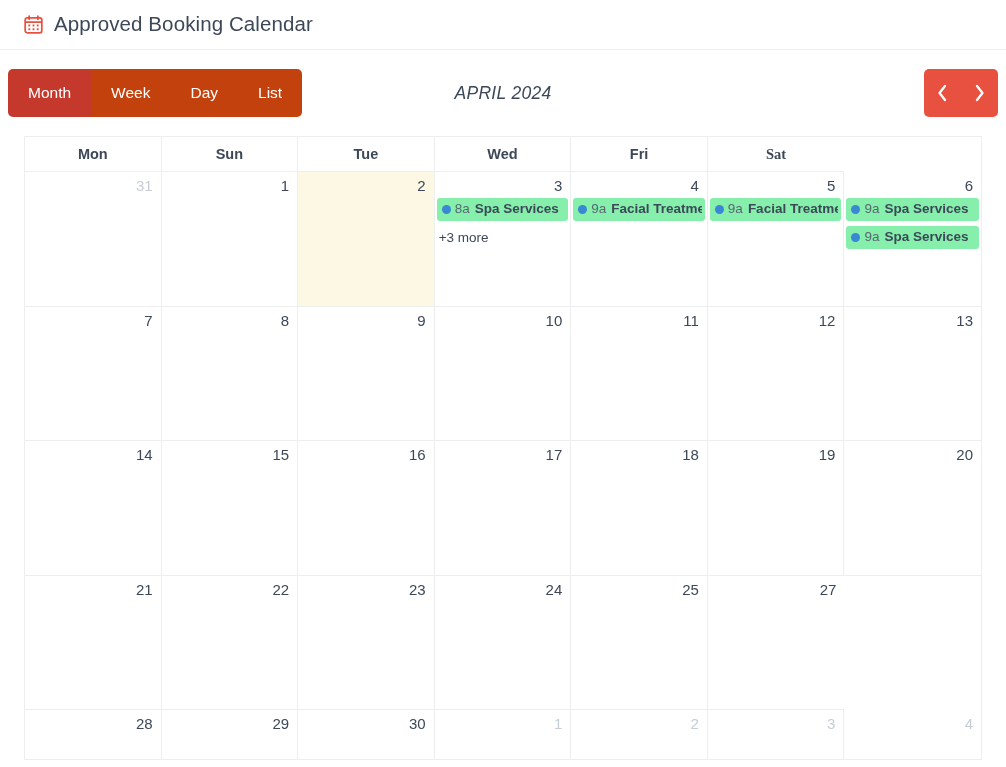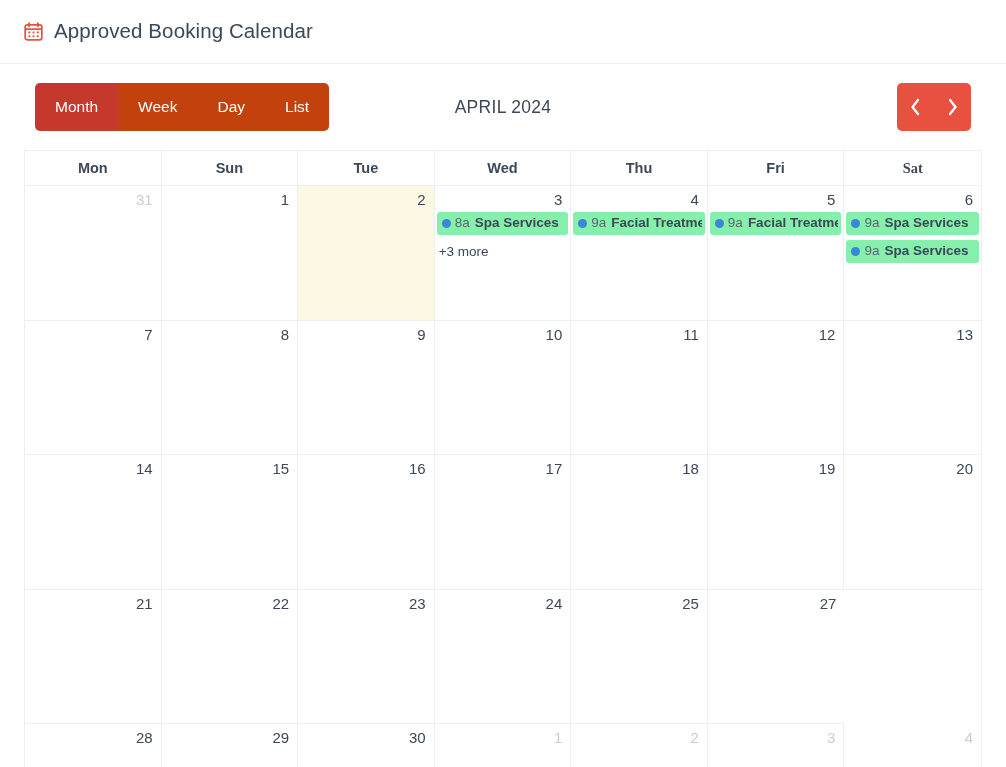--- a/index.html
+++ b/index.html
@@ -7,21 +7,21 @@
     margin: 0; padding: 0;
     width: 1006px; height: 767px;
     background: #ffffff;
     font-family: "Liberation Sans", sans-serif;
     color: #3c4858;
     overflow: hidden;
   }
 
   
   .page-header {
-    height: 64px;
+    height: 50px;
     display: flex;
     align-items: center;
     padding: 0 24px;
     border-bottom: 1px solid #eceef0;
   }
   .cal-icon {
     width: 19px; height: 19px;
     margin-right: 11px;
     flex: 0 0 auto;
     display: block;
@@ -31,21 +31,21 @@
     font-weight: 400;
     color: #3c4858;
     letter-spacing: 0.1px;
     line-height: 1;
   }
 
   
   .toolbar {
     position: relative;
     height: 86px;
-    padding: 0 35px;
+    padding: 0 8px;
     display: flex;
     align-items: center;
     justify-content: space-between;
   }
   .btn-group {
     display: inline-flex;
     border-radius: 5px;
     overflow: hidden;
   }
   .view-btn {
@@ -69,20 +69,21 @@
     left: 0; right: 0;
     top: 0; bottom: 0;
     display: flex;
     align-items: center;
     justify-content: center;
     pointer-events: none;
     font-size: 17.5px;
     font-weight: 400;
     color: #3c4858;
     letter-spacing: 0.3px;
+    font-style: italic;
   }
   .nav-group {
     display: inline-flex;
     border-radius: 5px;
     overflow: hidden;
     position: relative;
     z-index: 2;
   }
   .nav-btn {
     border: none;
@@ -229,21 +230,20 @@
     </button>
   </div>
 </div>
 
 <div class="calendar">
   <div class="cal-head" id="cal-head">
       <div class="dow">Mon</div>
       <div class="dow">Sun</div>
       <div class="dow today-col">Tue</div>
       <div class="dow">Wed</div>
-      <div class="dow">Thu</div>
       <div class="dow">Fri</div>
       <div class="dow">Sat</div>
     </div>
   <div class="cal-body" id="cal-body">
       <div class="week-row">
         <div class="day-cell other">
           <div class="day-num">31</div>
         </div>
         <div class="day-cell">
           <div class="day-num">1</div>

